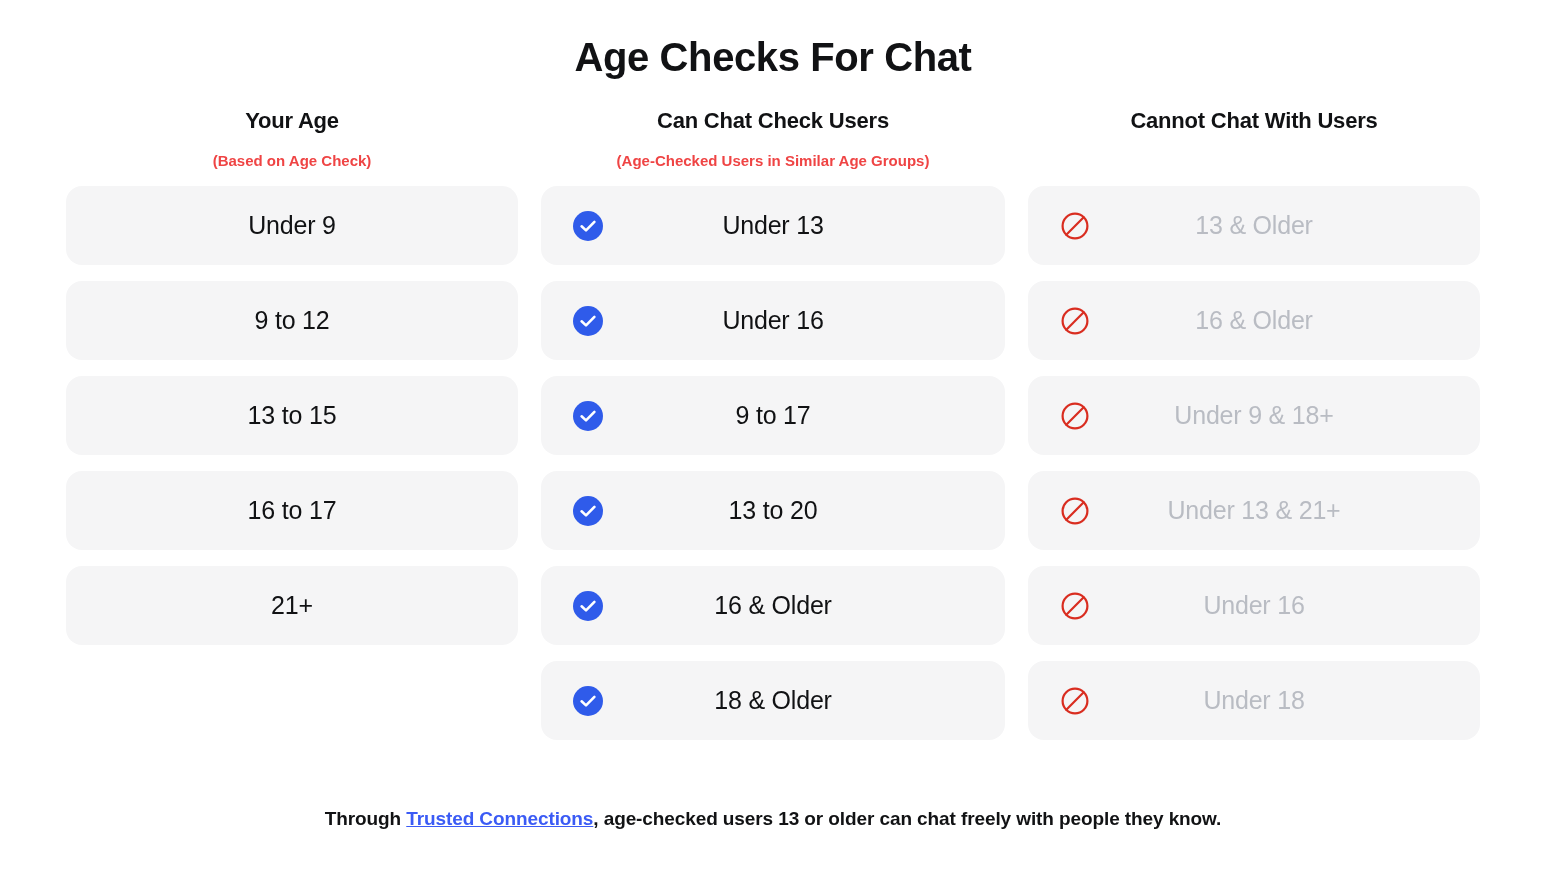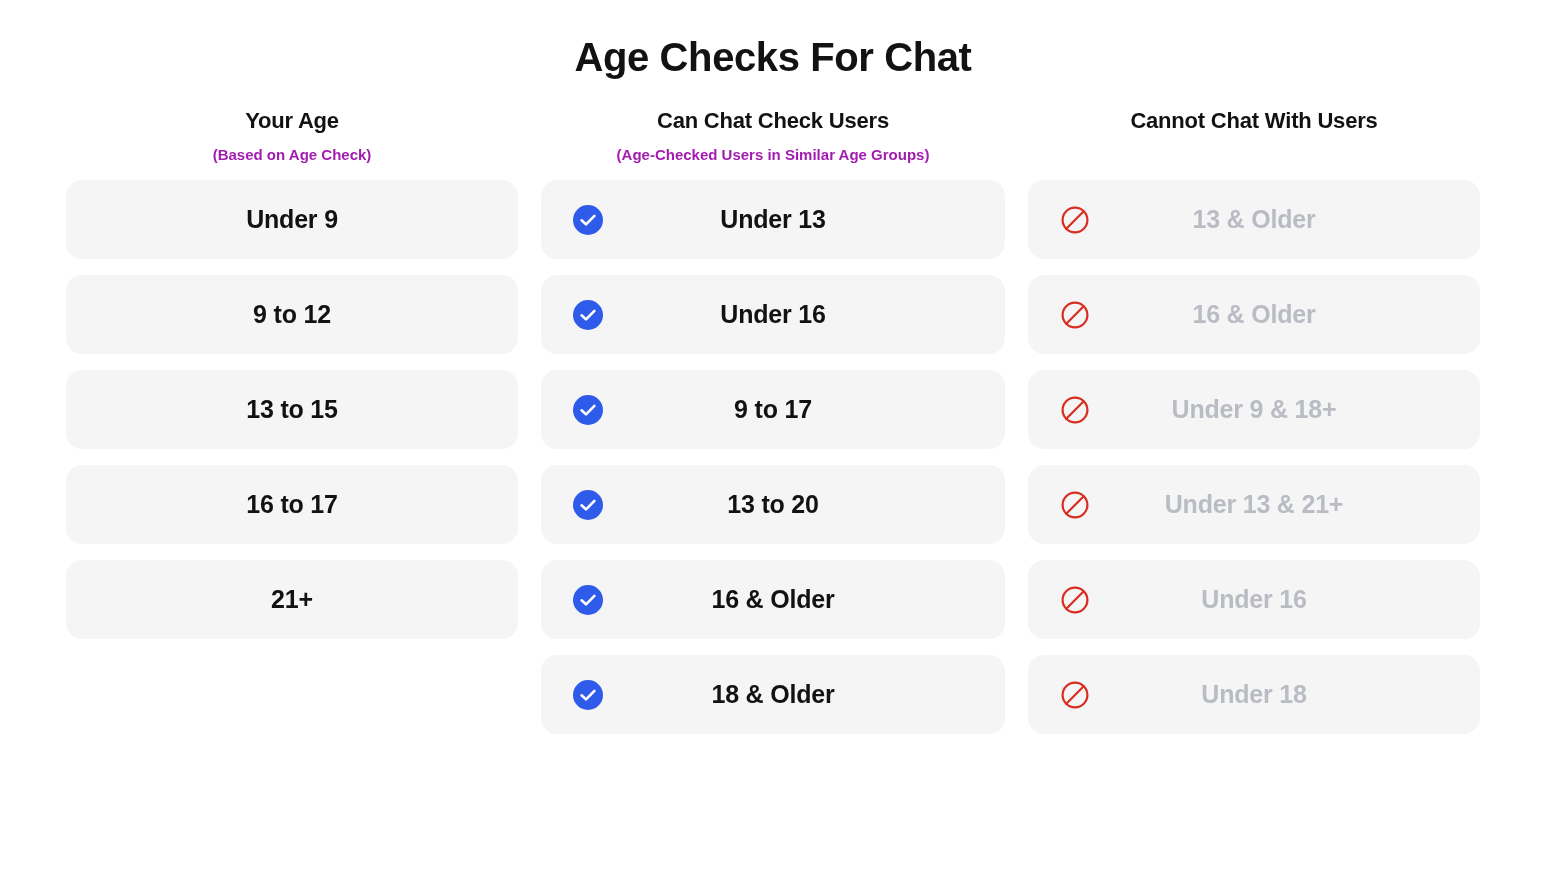--- a/index.html
+++ b/index.html
@@ -52,23 +52,23 @@
   .col-head-title {
     font-size: 22px;
     font-weight: 700;
     color: #111214;
     line-height: 30px;
     letter-spacing: -0.2px;
   }
   .col-head-sub {
     font-size: 15px;
     font-weight: 600;
-    color: #a21caf;
+    color: #ef4444;
     line-height: 22px;
-    margin-top: 8px;
+    margin-top: 14px;
     min-height: 22px;
   }
 
   .col-cells {
     display: flex;
     flex-direction: column;
     gap: 16px;
   }
 
   .cell {
@@ -77,21 +77,21 @@
     background: #f5f5f6;
     display: flex;
     align-items: center;
     justify-content: center;
     position: relative;
     box-sizing: border-box;
   }
 
   .cell-label {
     font-size: 25px;
-    font-weight: 700;
+    font-weight: 400;
     color: #111214;
     letter-spacing: -0.2px;
     line-height: 1;
   }
   .cell-label.muted {
     color: #b9bcc3;
   }
 
   
   .cell-icon {
@@ -295,14 +295,15 @@
             </svg>
           </span>
           <span class="cell-label muted">Under 18</span>
         </div>
 
       </div>
     </div>
 
   </div>
 
+  <div class="footnote"><span>Through </span><a class="link" href="#">Trusted Connections</a><span>, age-checked users 13 or older can chat freely with people they know.</span></div>
 
 </div>
 
 </body></html>

